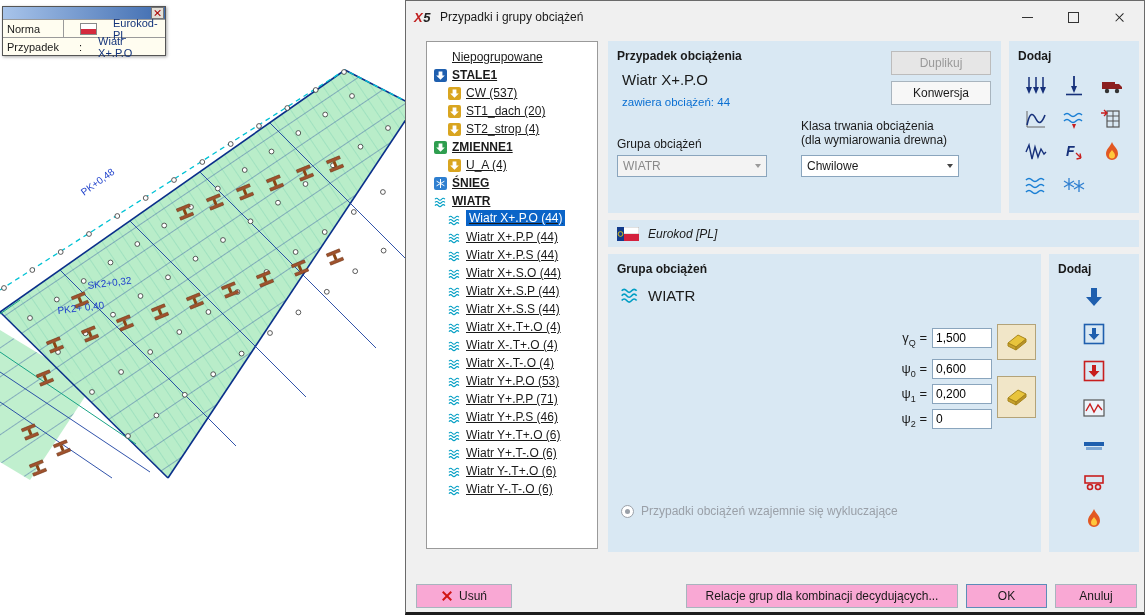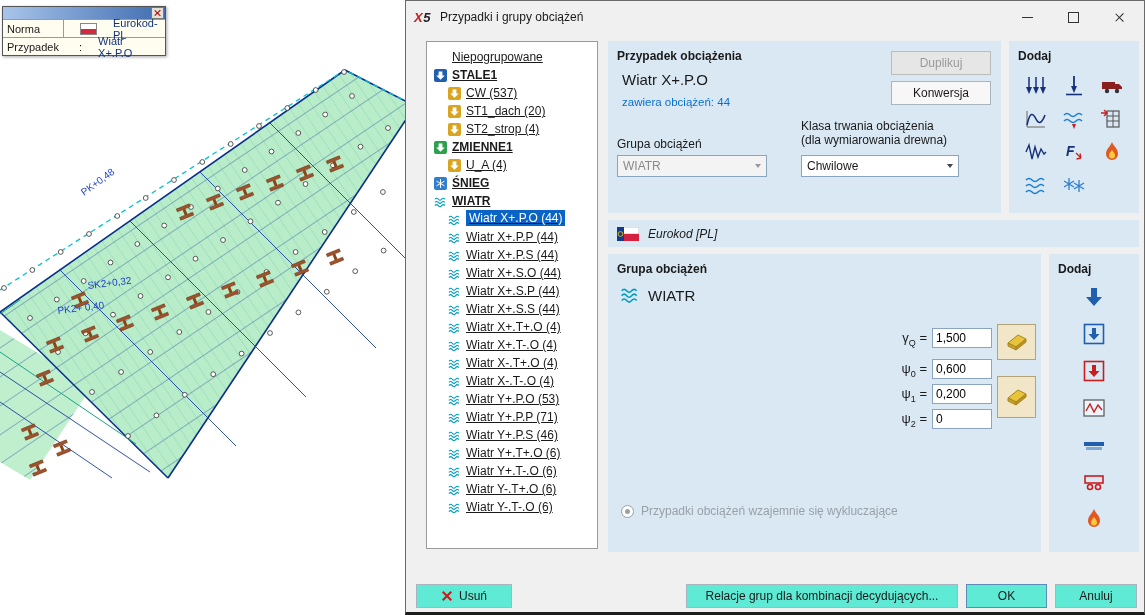--- a/index.html
+++ b/index.html
@@ -59,21 +59,21 @@
   .panel-heading{font-weight:bold;font-size:12px;position:absolute;left:9px;top:8px;}
   .case-panel{left:202px;top:40px;width:393px;height:172px;}
   .add-case-panel{left:603px;top:40px;width:130px;height:172px;}
   .norm-strip{left:202px;top:219px;width:531px;height:27px;display:flex;align-items:center;gap:9px;padding-left:9px;}
   .group-panel{left:202px;top:253px;width:433px;height:298px;}
   .add-group-panel{left:643px;top:253px;width:90px;height:298px;}
 
   .case-name{position:absolute;left:14px;top:30px;font-size:15px;}
   .case-link{position:absolute;left:14px;top:55px;font-size:11.5px;color:#0a6fd2;cursor:pointer;}
   .btn{display:flex;align-items:center;justify-content:center;font-size:12px;
-       background:#5eead4;border:1px solid #a8b4be;cursor:pointer;gap:6px;box-sizing:border-box;}
+       background:#f9a8d4;border:1px solid #a8b4be;cursor:pointer;gap:6px;box-sizing:border-box;}
   .btn.disabled{color:#9a9a9a;background:#e6e6e6;border-color:#bcbcbc;cursor:default;}
   .btn-duplicate{position:absolute;right:10px;top:10px;width:100px;height:24px;}
   .btn-convert{position:absolute;right:10px;top:40px;width:100px;height:24px;background:#f7f7f7;}
 
   .field-label{position:absolute;font-size:12px;}
   .combo{position:absolute;height:22px;background:#fff;border:1px solid #8aa5bd;
          display:flex;align-items:center;font-size:12px;padding-left:5px;box-sizing:border-box;cursor:pointer;}
   .combo .arrow{margin-left:auto;width:17px;height:100%;display:flex;align-items:center;justify-content:center;}
   .combo .arrow::after{content:'';border-left:3.5px solid transparent;border-right:3.5px solid transparent;border-top:4.5px solid #444;}
   .combo.disabled{color:#8a8a8a;background:#f3f3f3;cursor:default;}
@@ -453,32 +453,20 @@
         <div class="tree-item lvl1">
           <span class="tree-icon">
             <svg viewBox="0 0 14 13" width="13" height="12">
               <g fill="none" stroke="#009ec4" stroke-width="1.2">
                 <path d="M1 3.5 q1.8 -2.2 3.6 0 t3.6 0 t3.6 0"></path>
                 <path d="M1 7 q1.8 -2.2 3.6 0 t3.6 0 t3.6 0"></path>
                 <path d="M1 10.5 q1.8 -2.2 3.6 0 t3.6 0 t3.6 0"></path>
               </g>
             </svg>
           </span>
-          <span class="tree-label">Wiatr X+.T-.O (4)</span>
-        </div>
-        <div class="tree-item lvl1">
-          <span class="tree-icon">
-            <svg viewBox="0 0 14 13" width="13" height="12">
-              <g fill="none" stroke="#009ec4" stroke-width="1.2">
-                <path d="M1 3.5 q1.8 -2.2 3.6 0 t3.6 0 t3.6 0"></path>
-                <path d="M1 7 q1.8 -2.2 3.6 0 t3.6 0 t3.6 0"></path>
-                <path d="M1 10.5 q1.8 -2.2 3.6 0 t3.6 0 t3.6 0"></path>
-              </g>
-            </svg>
-          </span>
           <span class="tree-label">Wiatr X-.T+.O (4)</span>
         </div>
         <div class="tree-item lvl1">
           <span class="tree-icon">
             <svg viewBox="0 0 14 13" width="13" height="12">
               <g fill="none" stroke="#009ec4" stroke-width="1.2">
                 <path d="M1 3.5 q1.8 -2.2 3.6 0 t3.6 0 t3.6 0"></path>
                 <path d="M1 7 q1.8 -2.2 3.6 0 t3.6 0 t3.6 0"></path>
                 <path d="M1 10.5 q1.8 -2.2 3.6 0 t3.6 0 t3.6 0"></path>
               </g>

